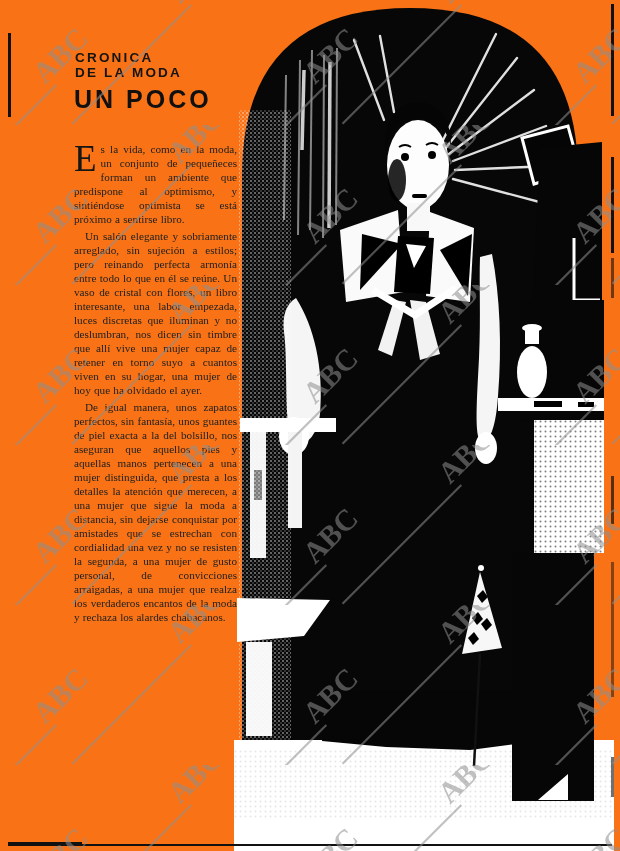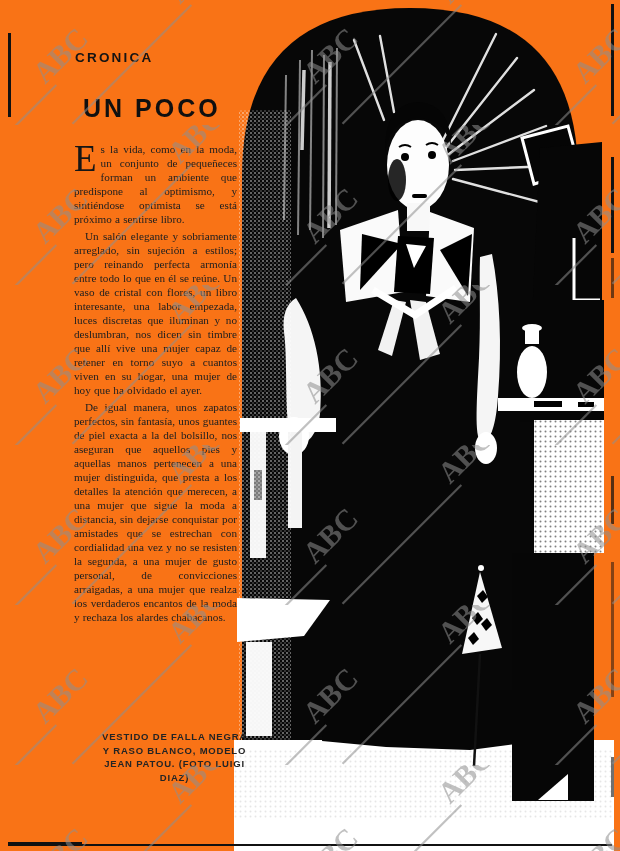--- a/index.html
+++ b/index.html
@@ -7,21 +7,21 @@
     position:relative;width:620px;height:851px;background:#f97316;
     overflow:hidden;font-family:"Liberation Serif",serif;color:#1d1d1d;padding-left:10px;
   }
   .photo{position:absolute;left:234px;top:0;width:380px;height:851px;}
   .kicker{
     position:absolute;left:75px;top:50px;width:170px;
     font-family:"Liberation Sans",sans-serif;font-weight:700;
     font-size:13.5px;line-height:15px;letter-spacing:2.2px;color:#141414;
   }
   .headline{
-    position:absolute;left:74px;top:86px;width:175px;margin:9px;
+    position:absolute;left:74px;top:86px;width:175px;margin:0;
     font-family:"Liberation Sans",sans-serif;font-weight:700;
     font-size:25px;line-height:27px;letter-spacing:3px;color:#101010;
   }
   .article{
     position:absolute;left:74px;top:142px;width:163px;
     font-size:11.2px;line-height:14px;text-align:justify;
     color:#202020;hyphens:auto;
   }
   .article p{margin:0 0 3px 0;text-indent:11px;word-spacing:.4px;}
   .article p.p1{text-indent:0;}
@@ -154,33 +154,33 @@
         <polygon points="238,618 244,612 249,619 243,625"></polygon>
         <polygon points="247,624 253,618 258,625 252,631"></polygon>
         <polygon points="234,638 240,632 245,639 239,645"></polygon>
       </g>
       <line x1="246" y1="654" x2="240" y2="766" stroke="#111" stroke-width="2.5"></line>
     </g>
   </svg>
 
   <div class="kicker">
     <div>CRONICA</div>
+    <div>DE LA MODA</div>
   </div>
 
   <h1 class="headline">
     <div>UN POCO</div>
   </h1>
 
   <div class="article">
     <p class="p1"><span class="dropcap">E</span><span>s la vida, como en la moda, un conjunto de pequeñeces forman un ambiente que predispone al optimismo, y sintiéndose optimista se está próximo a sentirse libro.</span></p>
     <p>Un salón elegante y sobriamente arreglado, sin sujeción a estilos; pero reinando perfecta armonía entre todo lo que en él se reúne. Un vaso de cristal con flores, un libro interesante, una labor empezada, luces discretas que iluminan y no deslumbran, nos dicen sin timbre que allí vive una mujer capaz de retener en torno suyo a cuantos viven en su hogar, una mujer de hoy que ha olvidado el ayer.</p>
     <p>De igual manera, unos zapatos perfectos, sin fantasía, unos guantes de piel exacta a la del bolsillo, nos aseguran que aquellos pies y aquellas manos pertenecen a una mujer distinguida, que presta a los detalles la atención que merecen, a una mujer que sigue la moda a distancia, sin dejarse conquistar por amistades que se estrechan con cordialidad una vez y no se resisten la segunda, a una mujer de gusto personal, de convicciones arraigadas, a una mujer que realza los verdaderos encantos de la moda y rechaza los alardes chabacanos.</p>
   </div>
 
-  <div class="caption">VESTIDO DE FALLA NEGRA Y RASO BLANCO, MODELO JEAN PATOU. (FOTO LUIGI DIAZ)</div>
 
   <div class="vline" style="left:8px;top:33px;height:84px;"></div>
   <div class="vline" style="left:611px;top:4px;height:112px;"></div>
   <div class="vline" style="left:611px;top:157px;height:96px;"></div>
   <div class="vline" style="left:611px;top:258px;height:40px;opacity:.6;"></div>
   <div class="vline" style="left:611px;top:476px;height:48px;opacity:.7;"></div>
   <div class="vline" style="left:611px;top:562px;height:135px;opacity:.5;"></div>
   <div class="vline" style="left:611px;top:757px;height:40px;opacity:.6;"></div>
   <div class="hrule" style="left:8px;top:844px;width:604px;height:1.5px;"></div>
   <div class="hrule" style="left:8px;top:842px;width:74px;height:4px;"></div>

